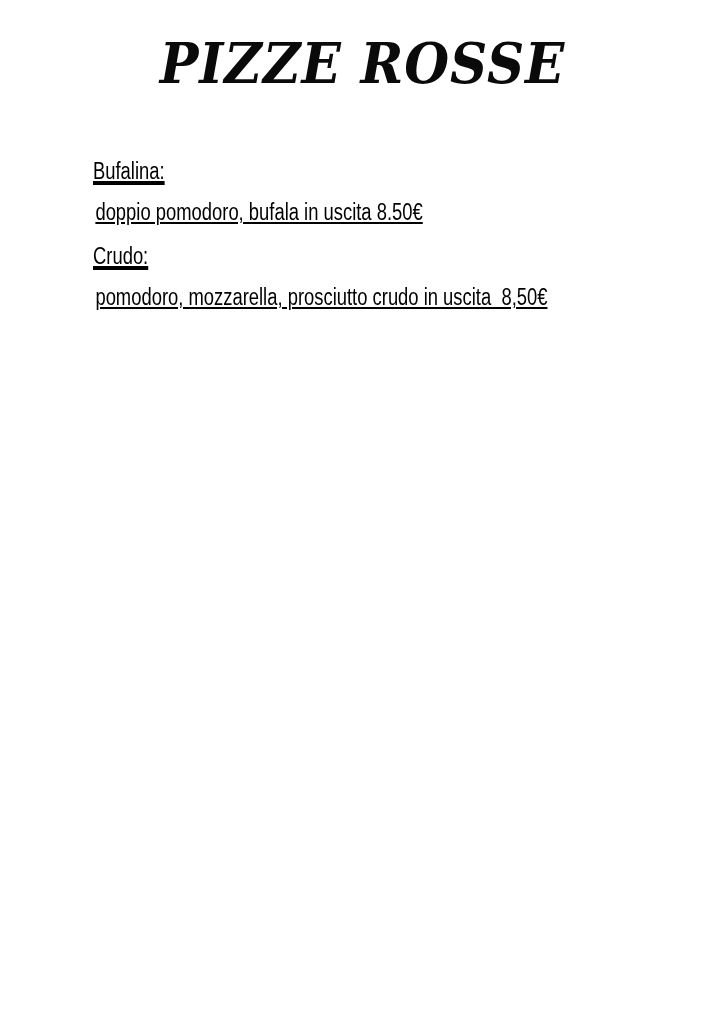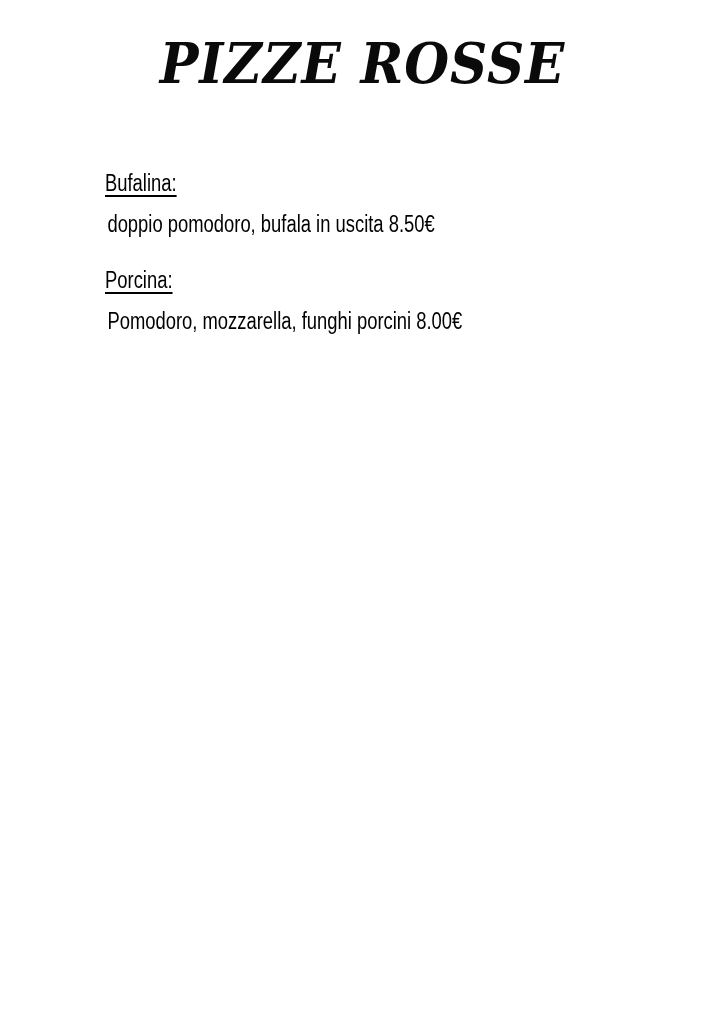--- a/index.html
+++ b/index.html
@@ -45,22 +45,23 @@
 
   
   .menu-list {
     position: absolute;
     top: 148px;
     left: 90px;
     width: 560px;
   }
 
   .menu-item {
-    margin: 15px;
+    margin: 3px;
     padding: 0;
+    text-decoration: underline;
   }
 
   .item-name {
     display: block;
     font-family: "Liberation Sans", sans-serif;
     font-size: 23px;
     line-height: 41px;
     font-weight: 400;
     color: #000000;
     transform: scaleX(0.80);
@@ -96,25 +97,25 @@
   <div class="menu-title">PIZZE ROSSE</div>
 
   <div class="menu-list">
 
     <div class="menu-item">
       <div class="item-name"><span class="u">Bufalina:</span></div>
       <div class="item-desc">doppio pomodoro, bufala in uscita 8.50€</div>
     </div>
 
 
+    <div class="menu-item">
+      <div class="item-name"><span class="u">Crudo:</span></div>
+      <div class="item-desc">pomodoro, mozzarella, prosciutto crudo in uscita  8,50€</div>
+    </div>
 
 
 
 
 
-    <div class="menu-item">
-      <div class="item-name"><span class="u">Porcina:</span></div>
-      <div class="item-desc">Pomodoro, mozzarella, funghi porcini 8.00€</div>
-    </div>
 
 
   </div>
 </div>
 
 </body></html>

